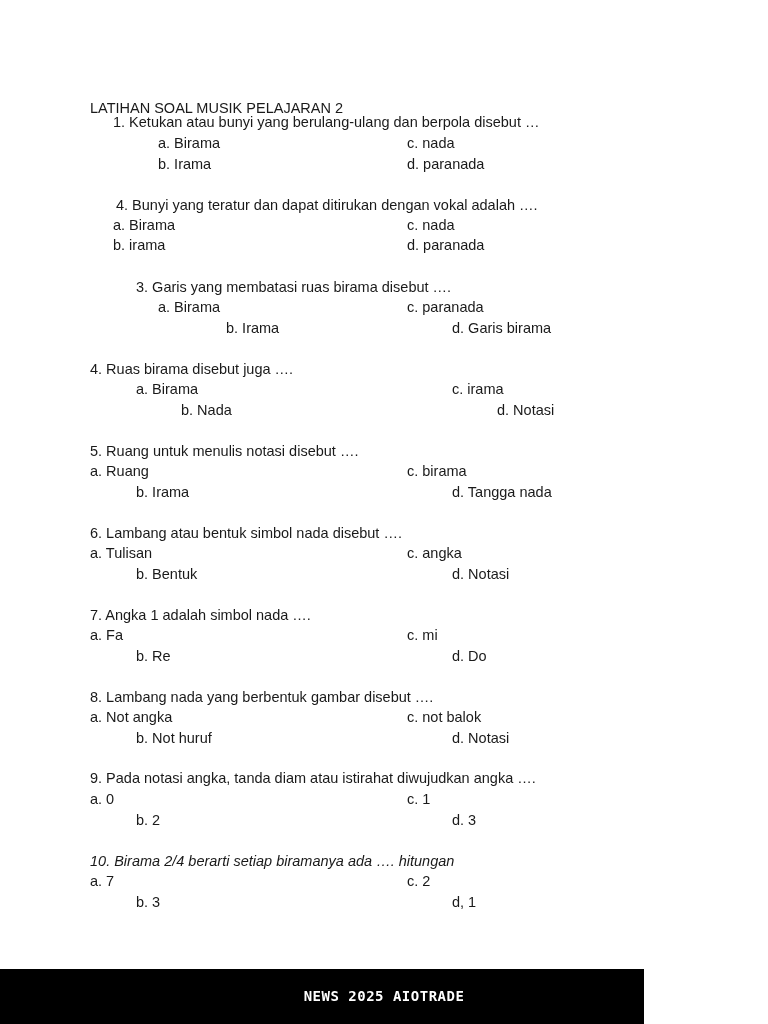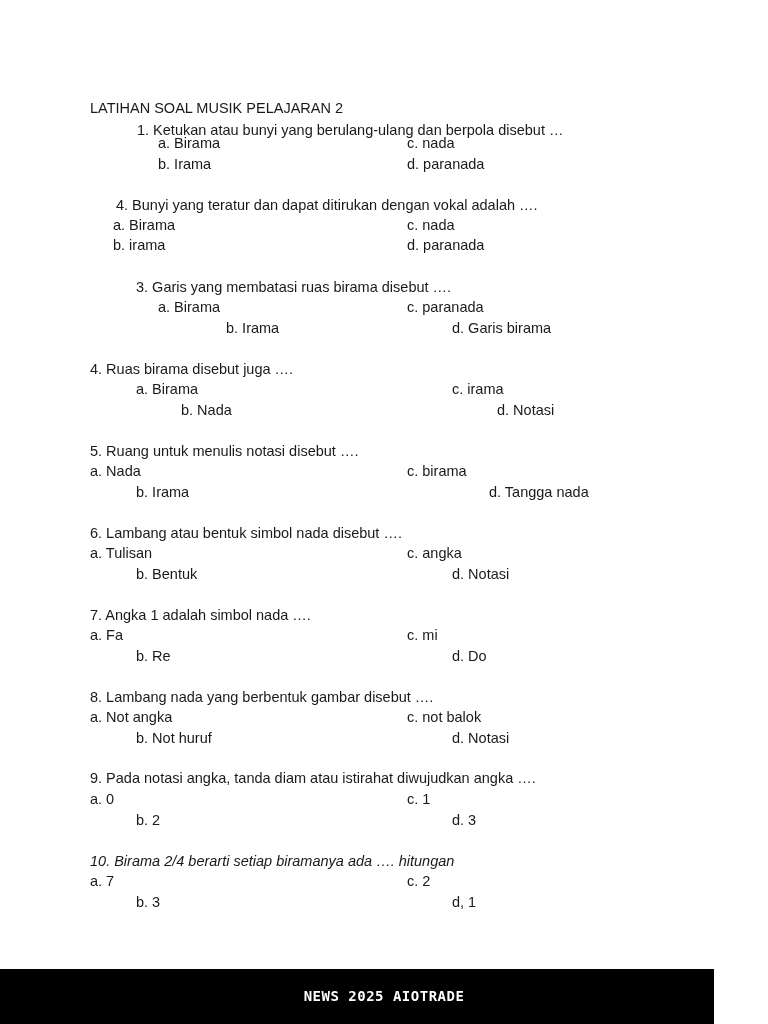--- a/index.html
+++ b/index.html
@@ -2,37 +2,37 @@
 <html><head>
 <meta charset="utf-8">
 <style>
   html, body { margin: 0; padding: 0; }
   body {
     width: 768px; height: 1024px; position: relative; overflow: hidden;
     background: #ffffff; font-family: "Liberation Sans", sans-serif; color: #1a1a1a;
   }
   .t { position: absolute; font-size: 14.5px; line-height: 17px; white-space: nowrap; }
   .footer {
-    position: absolute; left: 0; top: 969px; width: 714px; height: 55px;
+    position: absolute; left: 0; top: 969px; width: 644px; height: 55px;
     background: #000000;
   }
   .footer-text {
     position: absolute; left: 0; width: 768px; top: 19px; text-align: center;
     color: #ffffff; font-family: "DejaVu Sans Mono", monospace; font-weight: bold;
     font-size: 14px; letter-spacing: 0.5px;
   }
 </style>
 </head>
 <body>
 
 <div>
   <div class="t" style="left:90px;top:100px;">LATIHAN SOAL MUSIK PELAJARAN 2</div>
 
   <div>
-    <div class="t" style="left:113px;top:122px;margin-left:24px;">1.  Ketukan atau bunyi yang berulang-ulang dan berpola disebut …</div>
+    <div class="t" style="left:113px;top:114px;">1.  Ketukan atau bunyi yang berulang-ulang dan berpola disebut …</div>
     <div class="t" style="left:158px;top:135px;">a.  Birama</div>
     <div class="t" style="left:158px;top:156px;">b.  Irama</div>
     <div class="t" style="left:407px;top:135px;">c. nada</div>
     <div class="t" style="left:407px;top:156px;">d. paranada</div>
   </div>
 
   <div>
     <div class="t" style="left:116px;top:197px;">4. Bunyi yang teratur dan dapat ditirukan dengan vokal adalah ….</div>
     <div class="t" style="left:113px;top:217px;">a.  Birama</div>
     <div class="t" style="left:113px;top:237px;">b.  irama</div>
@@ -51,24 +51,24 @@
   <div>
     <div class="t" style="left:90px;top:361px;">4. Ruas birama disebut juga ….</div>
     <div class="t" style="left:136px;top:381px;">a. Birama</div>
     <div class="t" style="left:181px;top:402px;">b. Nada</div>
     <div class="t" style="left:452px;top:381px;">c. irama</div>
     <div class="t" style="left:497px;top:402px;">d. Notasi</div>
   </div>
 
   <div>
     <div class="t" style="left:90px;top:443px;">5. Ruang untuk menulis notasi disebut ….</div>
-    <div class="t" style="left:90px;top:463px;">a. Nada</div>
+    <div class="t" style="left:90px;top:463px;">a. Ruang</div>
     <div class="t" style="left:136px;top:484px;">b. Irama</div>
     <div class="t" style="left:407px;top:463px;">c. birama</div>
-    <div class="t" style="left:452px;top:484px;margin-left:37px;">d. Tangga nada</div>
+    <div class="t" style="left:452px;top:484px;">d. Tangga nada</div>
   </div>
 
   <div>
     <div class="t" style="left:90px;top:525px;">6. Lambang atau bentuk simbol nada disebut ….</div>
     <div class="t" style="left:90px;top:545px;">a. Tulisan</div>
     <div class="t" style="left:136px;top:566px;">b. Bentuk</div>
     <div class="t" style="left:407px;top:545px;">c. angka</div>
     <div class="t" style="left:452px;top:566px;">d. Notasi</div>
   </div>
 

